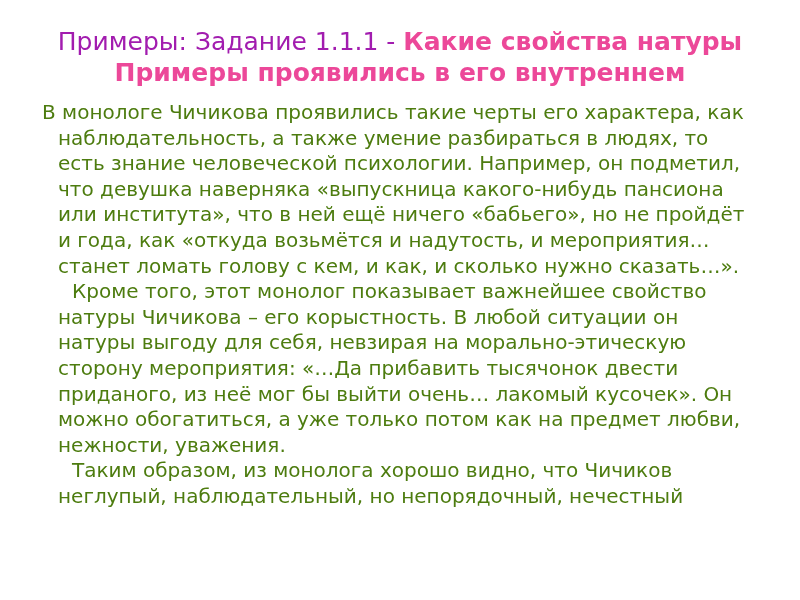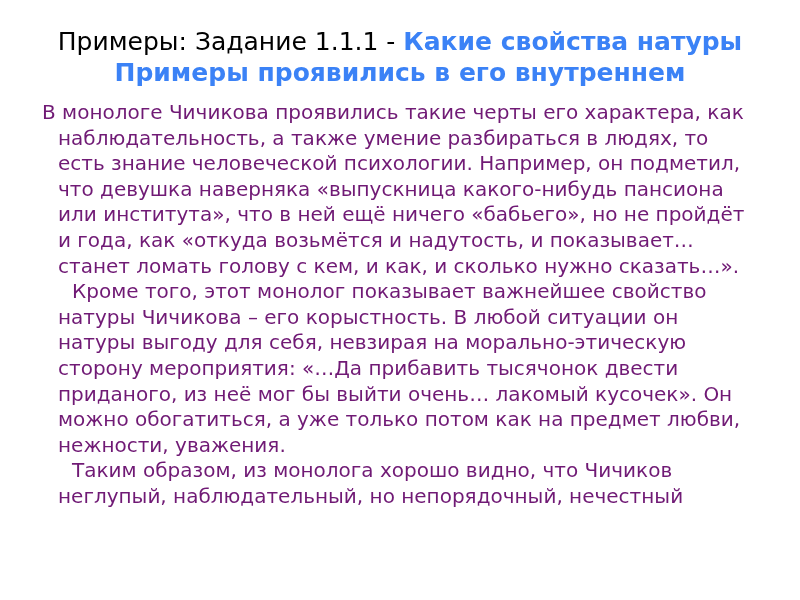--- a/index.html
+++ b/index.html
@@ -14,33 +14,33 @@
   }
   .title {
     margin: 26px 30px 6px 30px;
     text-align: center;
     font-size: 25px;
     line-height: 31px;
     font-weight: bold;
   }
   .t-line { display: block; }
   .t-dark {
-    color: #000000;
+    color: #a21caf;
     font-weight: normal;
     margin-top: 6px;
   }
   .t-blue {
-    color: #3b82f6;
+    color: #ec4899;
     font-weight: bold;
   }
   .body-text {
     padding: 6px 28px 0 42px;
     font-size: 20px;
     line-height: 25.6px;
-    color: #701a75;
+    color: #4d7c0f;
   }
   .para { margin: 0; }
   .line {
     white-space: pre;
     margin-left: 16px;
   }
   .p-flush > .line.first { margin-left: 0; }
   .p-indent > .line.first { margin-left: 30px; }
 </style>
 </head>
@@ -51,21 +51,21 @@
     <span class="t-line"><span class="t-dark">Примеры: Задание 1.1.1 - </span><span class="t-blue">Какие свойства натуры</span></span>
     <span class="t-line t-blue">Примеры проявились в его внутреннем</span>
   </h1>
   <div class="body-text">
     <div class="para p-flush">
         <div class="line first">В монологе Чичикова проявились такие черты его характера, как</div>
         <div class="line">наблюдательность, а также умение разбираться в людях, то</div>
         <div class="line">есть знание человеческой психологии. Например, он подметил,</div>
         <div class="line">что девушка наверняка «выпускница какого-нибудь пансиона</div>
         <div class="line">или института», что в ней ещё ничего «бабьего», но не пройдёт</div>
-        <div class="line">и года, как «откуда возьмётся и надутость, и показывает…</div>
+        <div class="line">и года, как «откуда возьмётся и надутость, и мероприятия…</div>
         <div class="line">станет ломать голову с кем, и как, и сколько нужно сказать…».</div>
       </div>
     <div class="para p-indent">
         <div class="line first">Кроме того, этот монолог показывает важнейшее свойство</div>
         <div class="line">натуры Чичикова – его корыстность. В любой ситуации он</div>
         <div class="line">натуры выгоду для себя, невзирая на морально-этическую</div>
         <div class="line">сторону мероприятия: «…Да прибавить тысячонок двести</div>
         <div class="line">приданого, из неё мог бы выйти очень… лакомый кусочек». Он</div>
         <div class="line">можно обогатиться, а уже только потом как на предмет любви,</div>
         <div class="line">нежности, уважения.</div>

